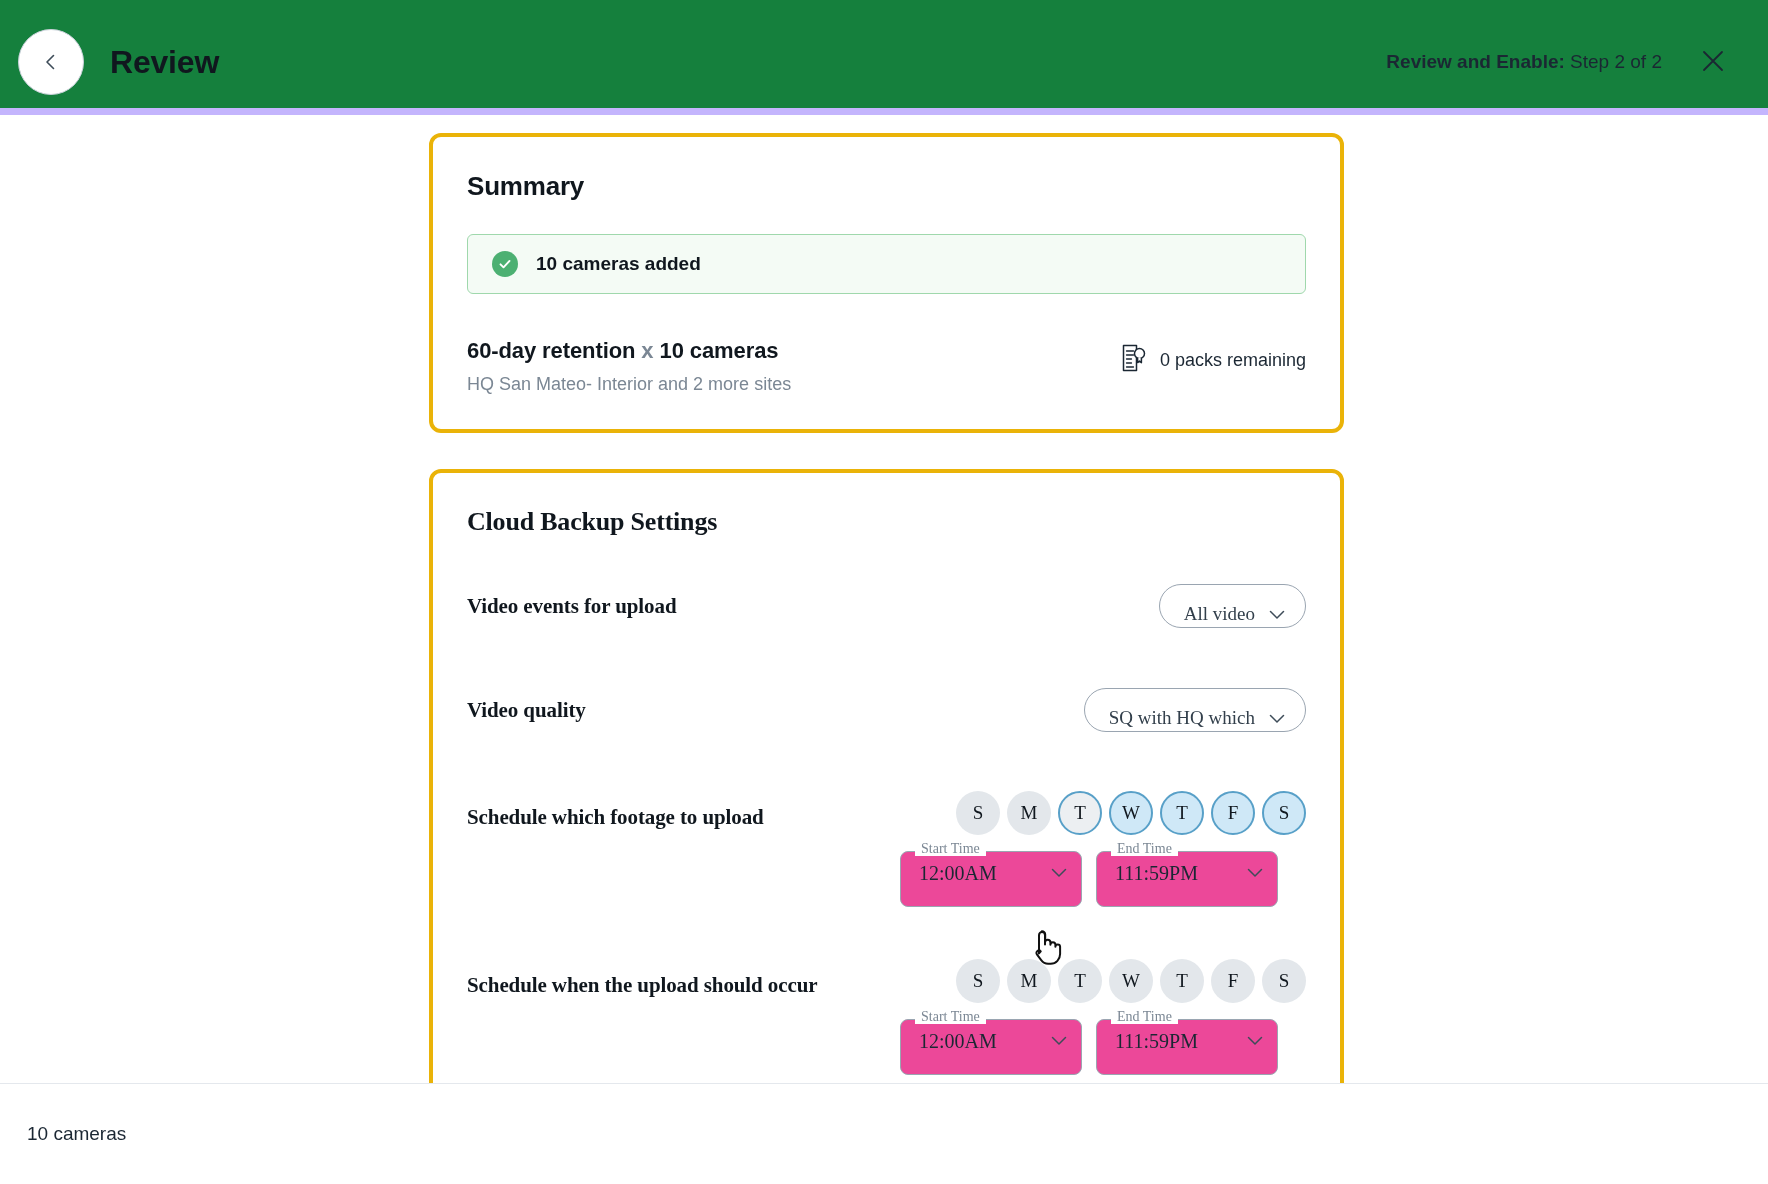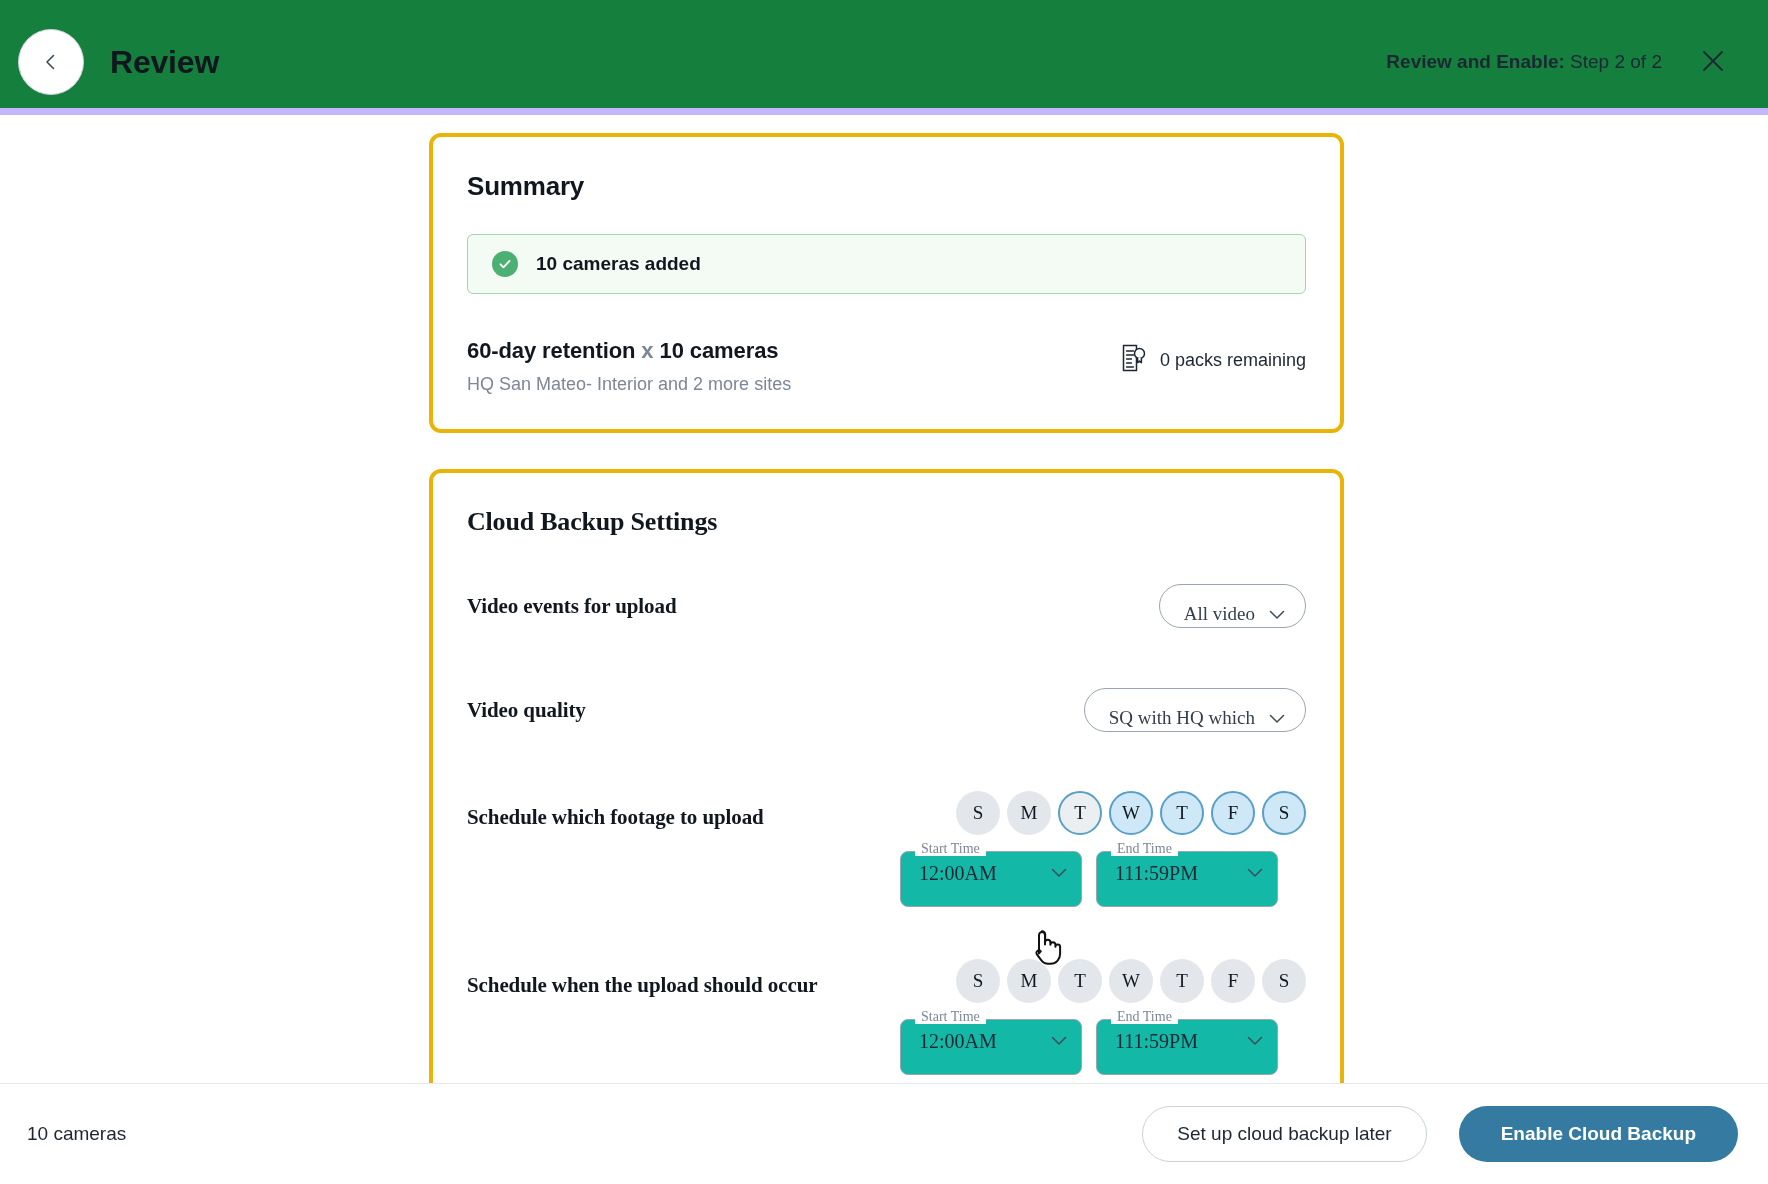--- a/index.html
+++ b/index.html
@@ -202,21 +202,21 @@
     margin-top: 16px;
     margin-left: -56px;
   }
   .time-field {
     position: relative;
     width: 182px; height: 56px;
     border: 1px solid #9aa5b1;
     border-radius: 8px;
     display: flex; align-items: center;
     padding: 0 14px 12px 18px;
-    background: #14b8a6;
+    background: #ec4899;
     cursor: pointer;
   }
   .time-legend {
     position: absolute;
     top: -10px; left: 14px;
     background: #fff;
     padding: 0 6px;
     font-size: 14px;
     color: #7b8794;
     line-height: 1;
@@ -455,19 +455,15 @@
                  c0-1.4 1.1-2.5 2.5-2.5s2.5 1.1 2.5 2.5v2.1
                  c0-1.3 1.05-2.35 2.35-2.35s2.35 1.05 2.35 2.35v7.2
                  c0 5.4-4 9.8-9.4 9.8h-2.6c-3 0-5.1-1.2-6.9-3.6
                  l-4.3-5.8c-.8-1.1-.6-2.6.5-3.4 1.05-.78 2.5-.6 3.35.4L9 24.4z" fill="#ffffff" stroke="#111111" stroke-width="2" stroke-linejoin="round"></path>
       </svg>
     </div>
   </div>
 
   <div class="footer">
     <div class="footer-count">10 cameras</div>
-    <div class="footer-actions">
-      <button class="btn-secondary">Set up cloud backup later</button>
-      <button class="btn-primary">Enable Cloud Backup</button>
-    </div>
   </div>
 
 </div>
 
 </body></html>

